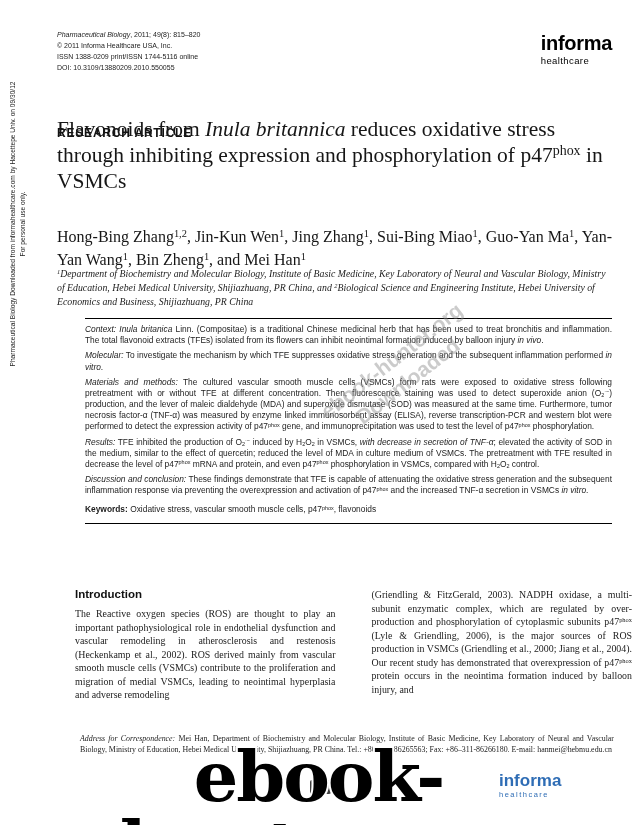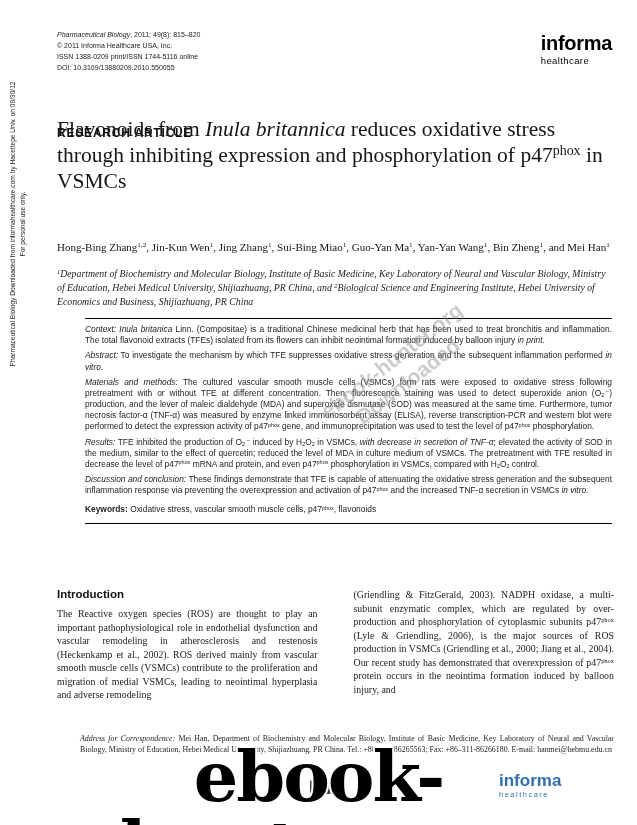--- a/index.html
+++ b/index.html
@@ -28,38 +28,38 @@
   .informa-logo { position:absolute; top:33px; right:25px; font-family:"Liberation Sans", sans-serif; color:#000; }
   .informa-name { font-size:20px; font-weight:bold; letter-spacing:-0.3px; line-height:1; }
   .informa-sub  { font-size:9.5px; letter-spacing:0.4px; margin-top:2px; }
 
   .article-type { position:absolute; top:83px; left:57px; font-family:"Liberation Sans", sans-serif;
                   font-weight:bold; font-size:12px; letter-spacing:0.8px; color:#111;margin-top:43px; }
 
   .title { position:absolute; top:116px; left:57px; width:557px;
            font-size:21.5px; line-height:1.22; font-weight:400; color:#161616; }
 
-  .authors { position:absolute; top:240px; left:57px; width:557px;
-             font-size:11px; line-height:1.45; color:#161616; }
+  .authors { position:absolute; top:225px; left:57px; width:557px;
+             font-size:16px; line-height:1.45; color:#161616; }
 
   .affiliations { position:absolute; top:267px; left:57px; width:557px;
                   font-size:9.8px; font-style:italic; line-height:1.45; color:#1c1c1c; }
 
   
   .abstract { position:absolute; top:318px; left:85px; width:527px;
               font-family:"Liberation Sans", sans-serif; color:#1c1c1c; }
   .rule { border-top:1px solid #000; height:0; }
   .abstract .rule-top { margin-bottom:5px; }
   .abstract-title { font-weight:bold; font-size:9.5px; margin-bottom:5px; }
   .ab { font-size:8.4px; line-height:1.33; text-align:justify; margin-bottom:4px; }
   .ab.keywords { margin-top:8px; margin-bottom:0; }
   .abstract .rule-bottom { margin-top:7px; }
 
   
-  .columns { position:absolute; top:588px; left:57px; width:557px; display:flex; gap:36px; }
+  .columns { position:absolute; top:588px; left:75px; width:557px; display:flex; gap:36px; }
   .col { width:50%; }
   .sec-head { font-family:"Liberation Sans", sans-serif; font-size:11.5px; font-weight:bold;
               color:#111; margin-bottom:7px; }
   .body-p { font-size:9.9px; line-height:1.37; text-align:justify; color:#1b1b1b; }
 
   
   .footer { position:absolute; top:733px; left:57px; width:557px; }
   .addr { font-size:7.9px; line-height:1.45; text-align:justify; color:#1c1c1c;margin-left:23px; }
   .received { font-size:7.9px; font-style:italic; margin-top:7px; color:#1c1c1c; }
 
@@ -108,22 +108,22 @@
   <div class="article-type">RESEARCH ARTICLE</div>
 
   <h1 class="title"><span>Flavonoids from </span><span class="it">Inula britannica</span><span> reduces oxidative stress through inhibiting expression and phosphorylation of p47</span><span class="sup">phox</span><span> in VSMCs</span></h1>
 
   <div class="authors"><span>Hong-Bing Zhang</span><span class="sup">1,2</span><span>, Jin-Kun Wen</span><span class="sup">1</span><span>, Jing Zhang</span><span class="sup">1</span><span>, Sui-Bing Miao</span><span class="sup">1</span><span>, Guo-Yan Ma</span><span class="sup">1</span><span>, Yan-Yan Wang</span><span class="sup">1</span><span>, Bin Zheng</span><span class="sup">1</span><span>, and Mei Han</span><span class="sup">1</span></div>
 
   <div class="affiliations"><span class="sup">1</span><span>Department of Biochemistry and Molecular Biology, Institute of Basic Medicine, Key Laboratory of Neural and Vascular Biology, Ministry of Education, Hebei Medical University, Shijiazhuang, PR China, and </span><span class="sup">2</span><span>Biological Science and Engineering Institute, Hebei University of Economics and Business, Shijiazhuang, PR China</span></div>
 
   <section class="abstract">
     <div class="rule rule-top"></div>
-    <p class="ab"><span class="it">Context: Inula britanica</span><span> Linn. (Compositae) is a traditional Chinese medicinal herb that has been used to treat bronchitis and inflammation. The total flavonoid extracts (TFEs) isolated from its flowers can inhibit neointimal formation induced by balloon injury </span><span class="it">in print</span><span>.</span></p>
-    <p class="ab"><span class="it">Abstract:</span><span> To investigate the mechanism by which TFE suppresses oxidative stress generation and the subsequent inflammation performed </span><span class="it">in vitro</span><span>.</span></p>
+    <p class="ab"><span class="it">Context: Inula britanica</span><span> Linn. (Compositae) is a traditional Chinese medicinal herb that has been used to treat bronchitis and inflammation. The total flavonoid extracts (TFEs) isolated from its flowers can inhibit neointimal formation induced by balloon injury </span><span class="it">in vivo</span><span>.</span></p>
+    <p class="ab"><span class="it">Molecular:</span><span> To investigate the mechanism by which TFE suppresses oxidative stress generation and the subsequent inflammation performed </span><span class="it">in vitro</span><span>.</span></p>
     <p class="ab"><span class="it">Materials and methods:</span><span> The cultured vascular smooth muscle cells (VSMCs) form rats were exposed to oxidative stress following pretreatment with or without TFE at different concentration. Then, fluorescence staining was used to detect superoxide anion (O</span><span class="sub">2</span><span class="sup">·−</span><span>) production, and the lever of maleic dialdehyde (MDA) and superoxide dismutase (SOD) was measured at the same time. Furthermore, tumor necrosis factor-α (TNF-α) was measured by enzyme linked immunosorbent assay (ELISA), reverse transcription-PCR and western blot were performed to detect the expression activity of p47</span><span class="sup">phox</span><span> gene, and immunoprecipitation was used to test the level of p47</span><span class="sup">phox</span><span> phosphorylation.</span></p>
     <p class="ab"><span class="it">Results:</span><span> TFE inhibited the production of O</span><span class="sub">2</span><span class="sup">·−</span><span> induced by H</span><span class="sub">2</span><span>O</span><span class="sub">2</span><span> in VSMCs, </span><span class="it">with decrease in secretion of TNF-α</span><span>; elevated the activity of SOD in the medium, similar to the effect of quercetin; reduced the level of MDA in culture medium of VSMCs. The pretreatment with TFE resulted in decrease the level of p47</span><span class="sup">phox</span><span> mRNA and protein, and even p47</span><span class="sup">phox</span><span> phosphorylation in VSMCs, compared with H</span><span class="sub">2</span><span>O</span><span class="sub">2</span><span> control.</span></p>
     <p class="ab"><span class="it">Discussion and conclusion:</span><span> These findings demonstrate that TFE is capable of attenuating the oxidative stress generation and the subsequent inflammation response via preventing the overexpression and activation of p47</span><span class="sup">phox</span><span> and the increased TNF-α secretion in VSMCs </span><span class="it">in vitro</span><span>.</span></p>
     <p class="ab keywords"><span class="bd">Keywords:</span><span>  Oxidative stress, vascular smooth muscle cells, p47</span><span class="sup">phox</span><span>, flavonoids</span></p>
     <div class="rule rule-bottom"></div>
   </section>
 
   <main class="columns">
     <div class="col">
       <h2 class="sec-head">Introduction</h2>

